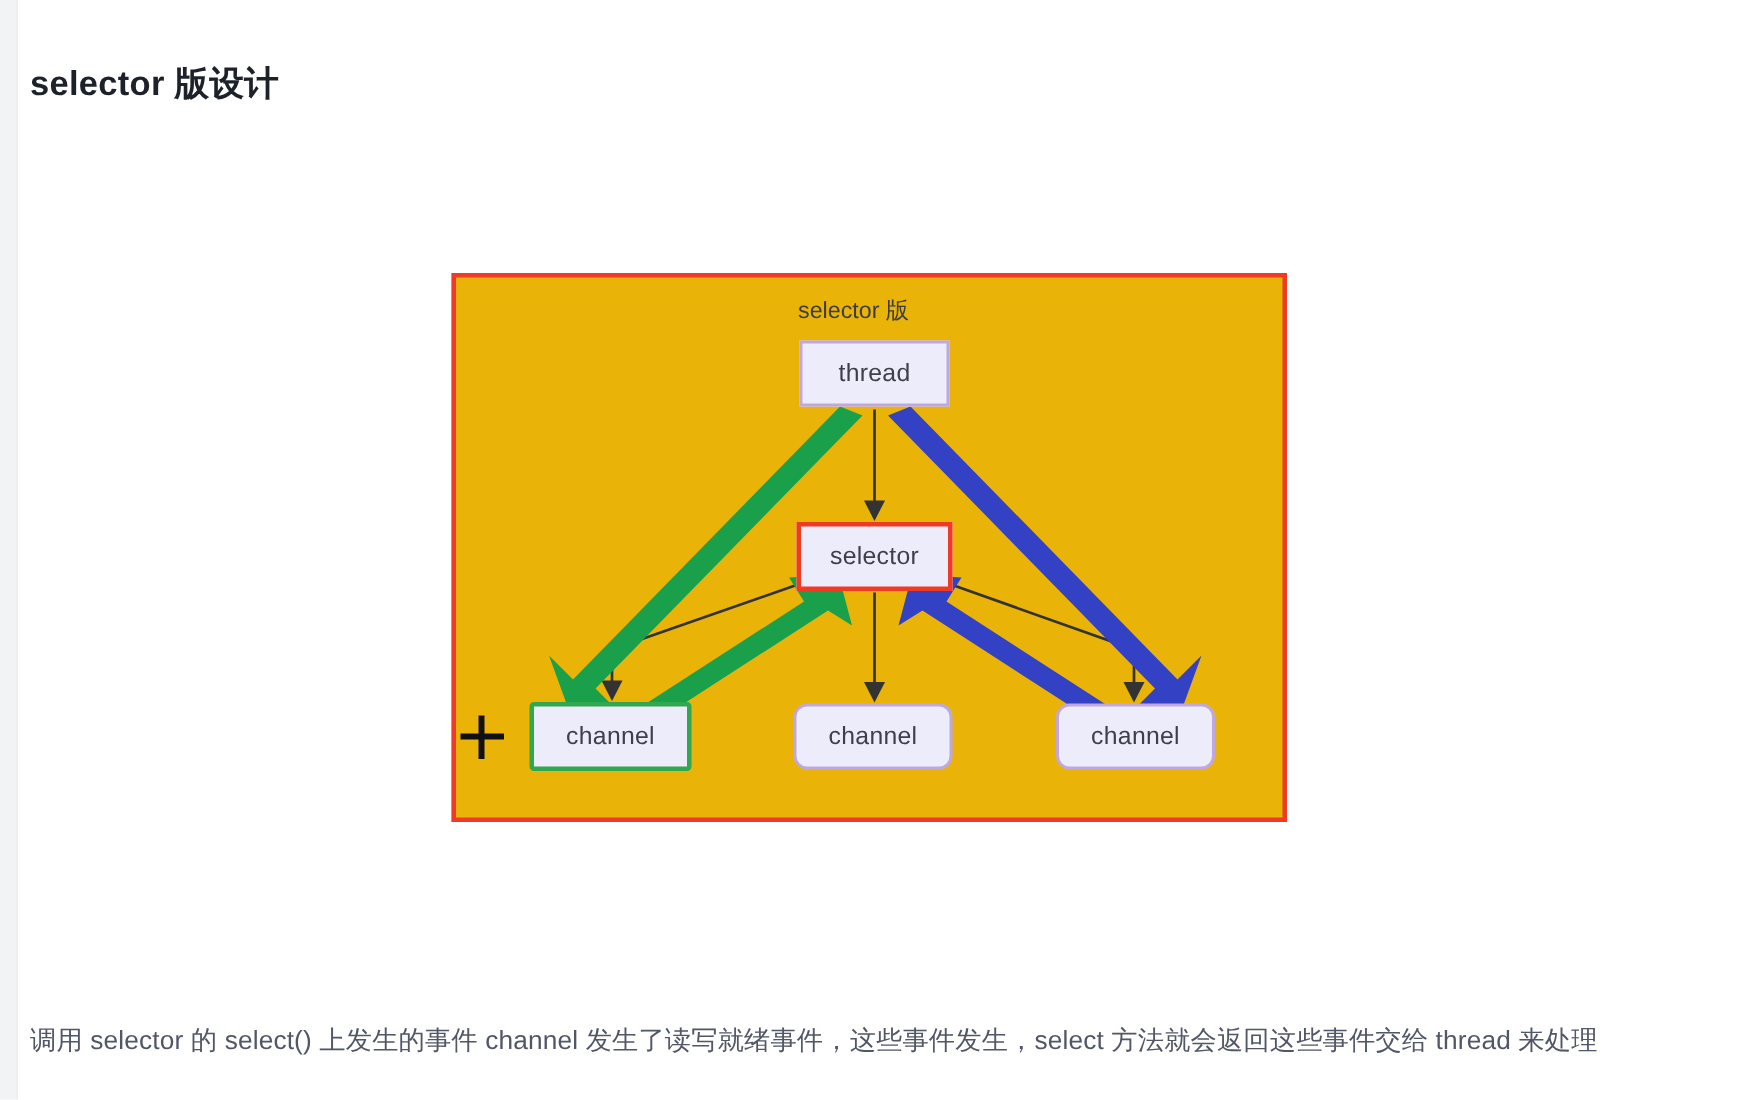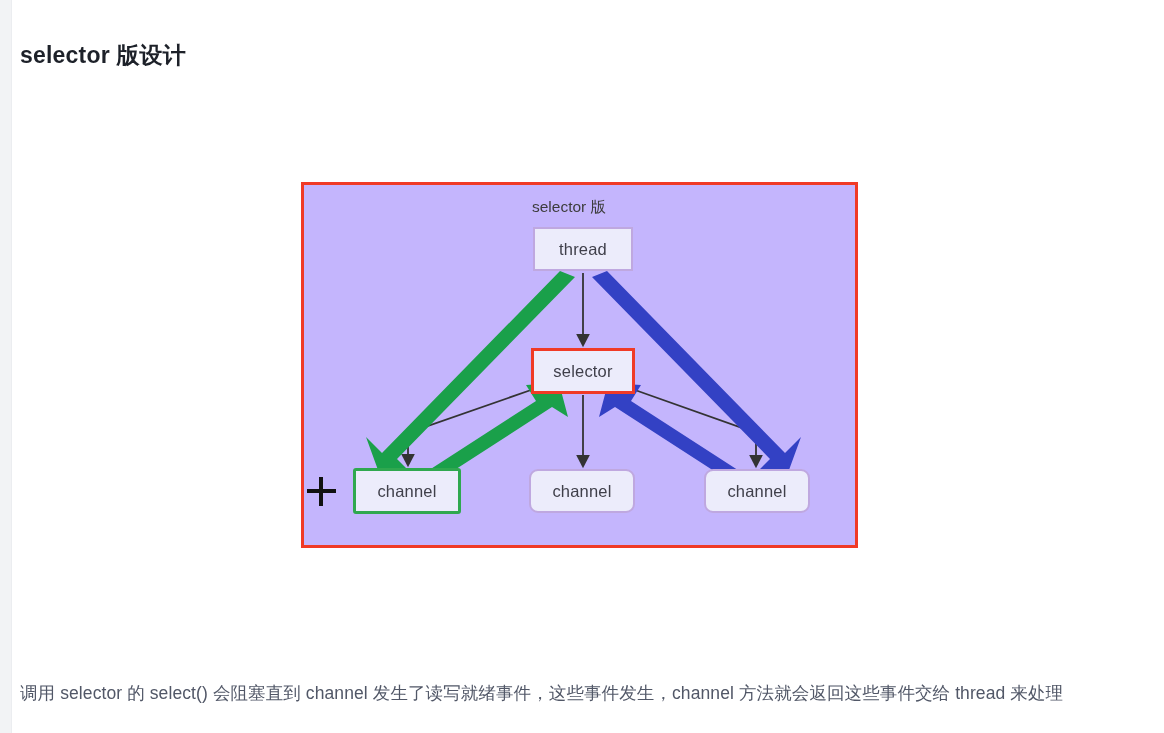--- a/index.html
+++ b/index.html
@@ -56,21 +56,21 @@
   .para-top { top: 74px; }
   .para-bottom { top: 659px; }
 
   
   .diagram {
     position: absolute;
     left: 301px;
     top: 182px;
     width: 557px;
     height: 366px;
-    background: #c4b5fd;
+    background: #eab308;
     border: 3px solid #f03a26;
     box-sizing: border-box;
   }
   .diagram-svg {
     position: absolute;
     left: 0; top: 0;
     width: 557px; height: 366px;
   }
 
   .dg-label {
@@ -221,15 +221,15 @@
       <span>channel</span>
     </div>
 
   </div>
 
   <div class="cursor-crosshair">
     <div class="bar-h"></div>
     <div class="bar-v"></div>
   </div>
 
-  <p class="para para-bottom">调用 selector 的 select() 会阻塞直到 channel 发生了读写就绪事件，这些事件发生，channel 方法就会返回这些事件交给 thread 来处理</p>
+  <p class="para para-bottom">调用 selector 的 select() 上发生的事件 channel 发生了读写就绪事件，这些事件发生，select 方法就会返回这些事件交给 thread 来处理</p>
 
 </div>
 
 </body></html>

